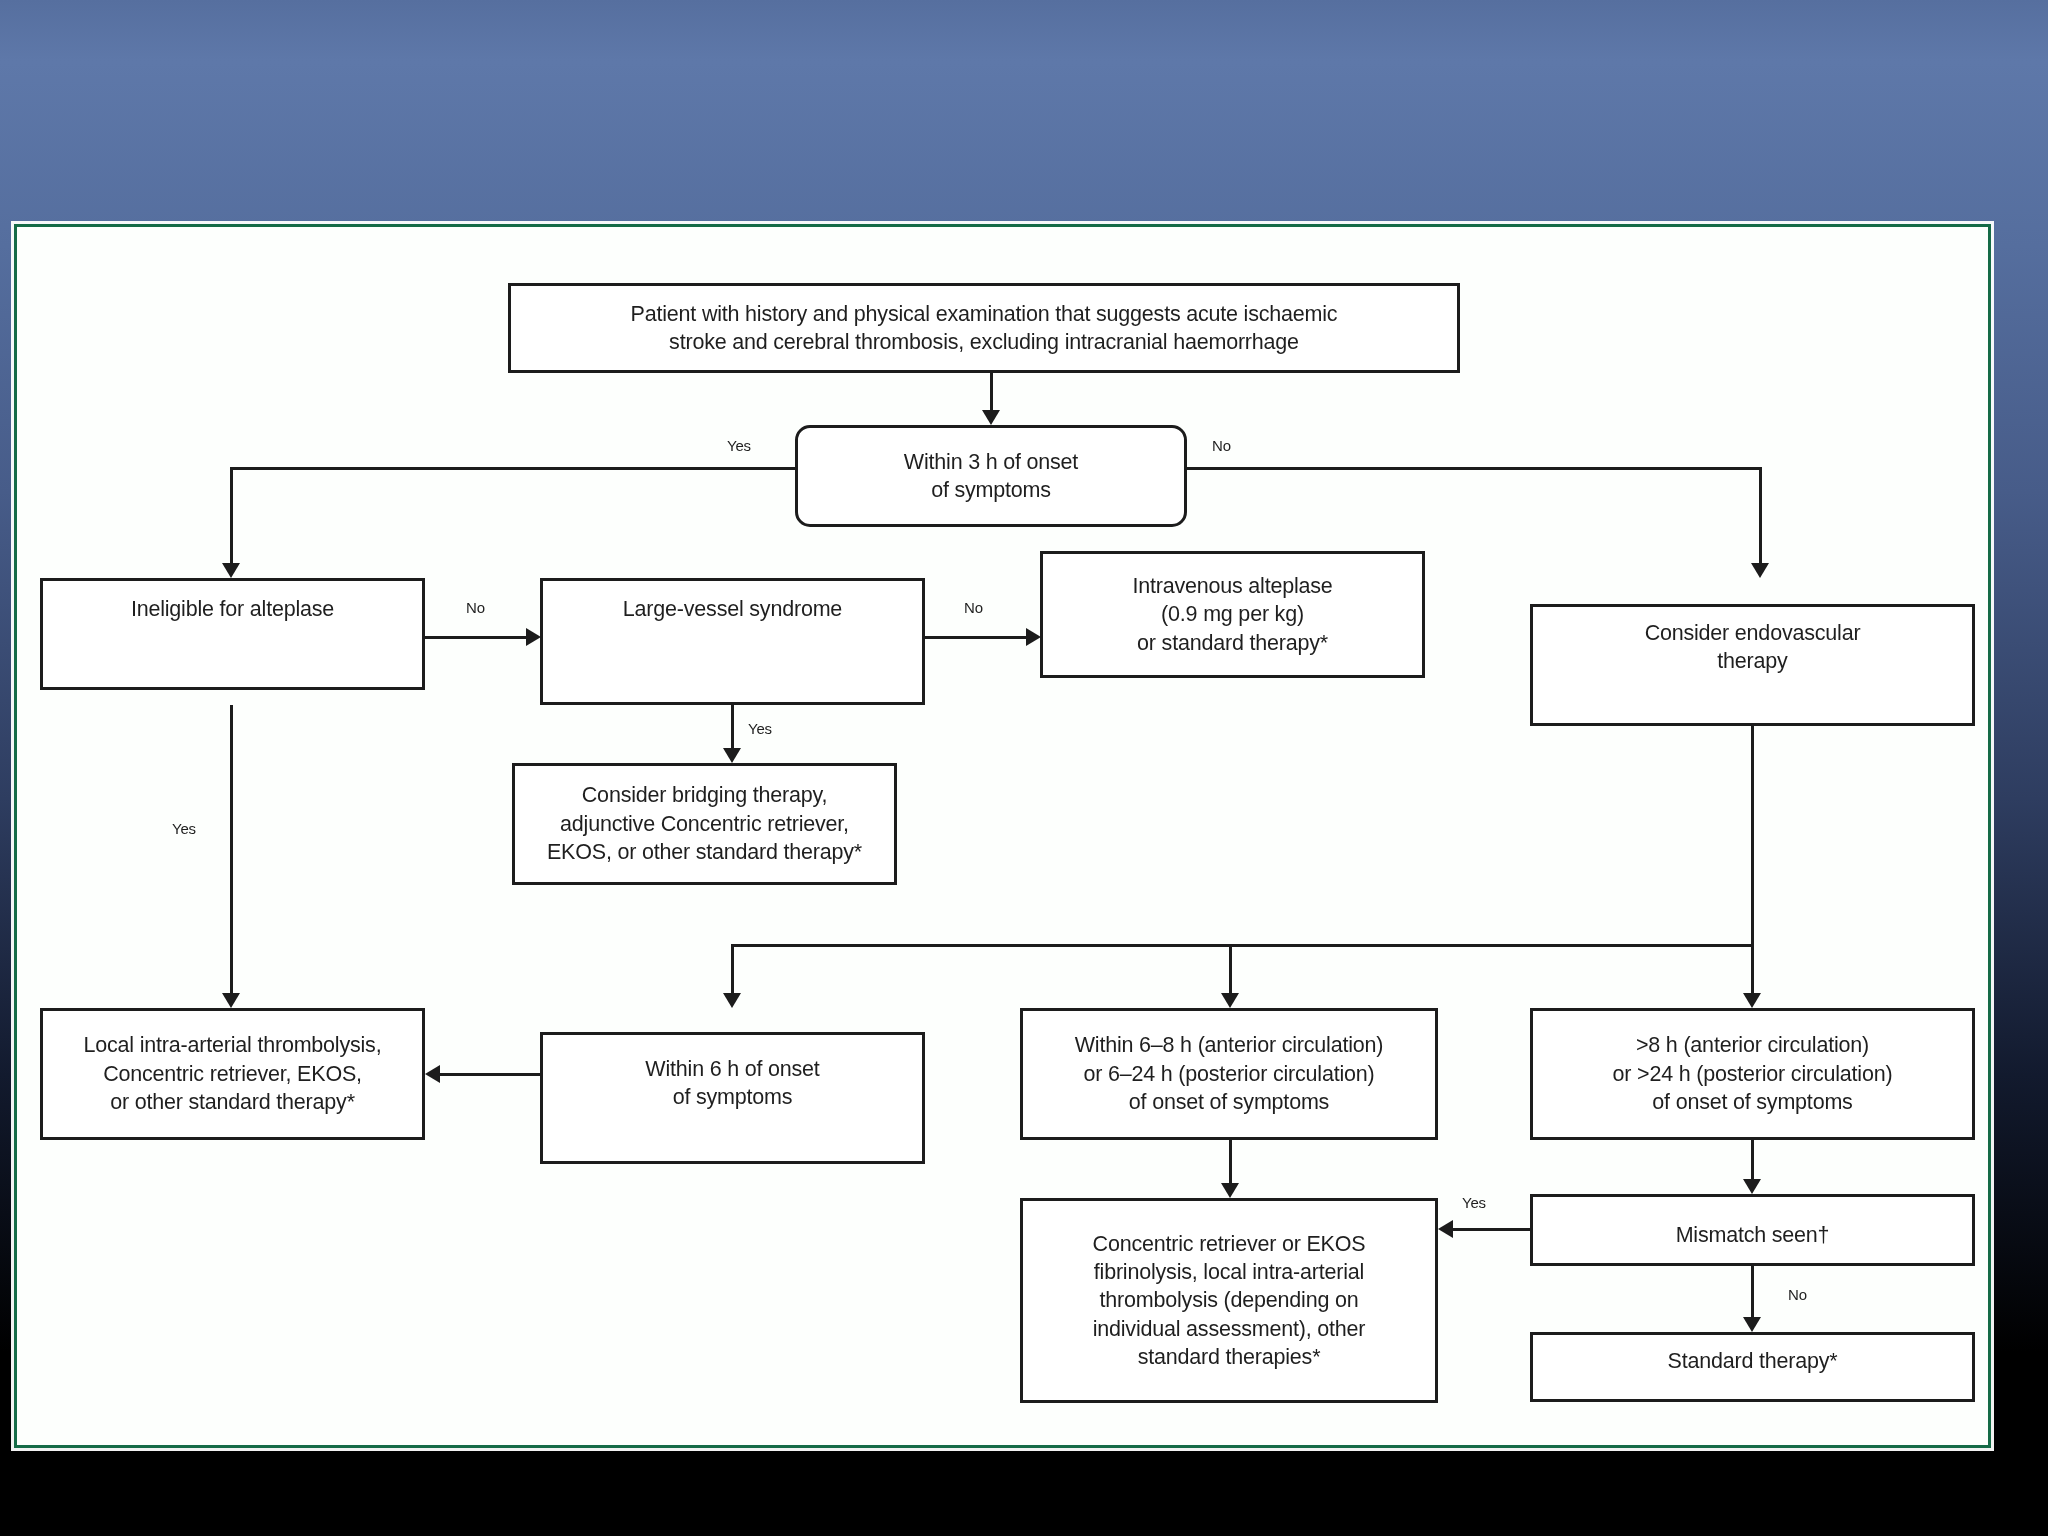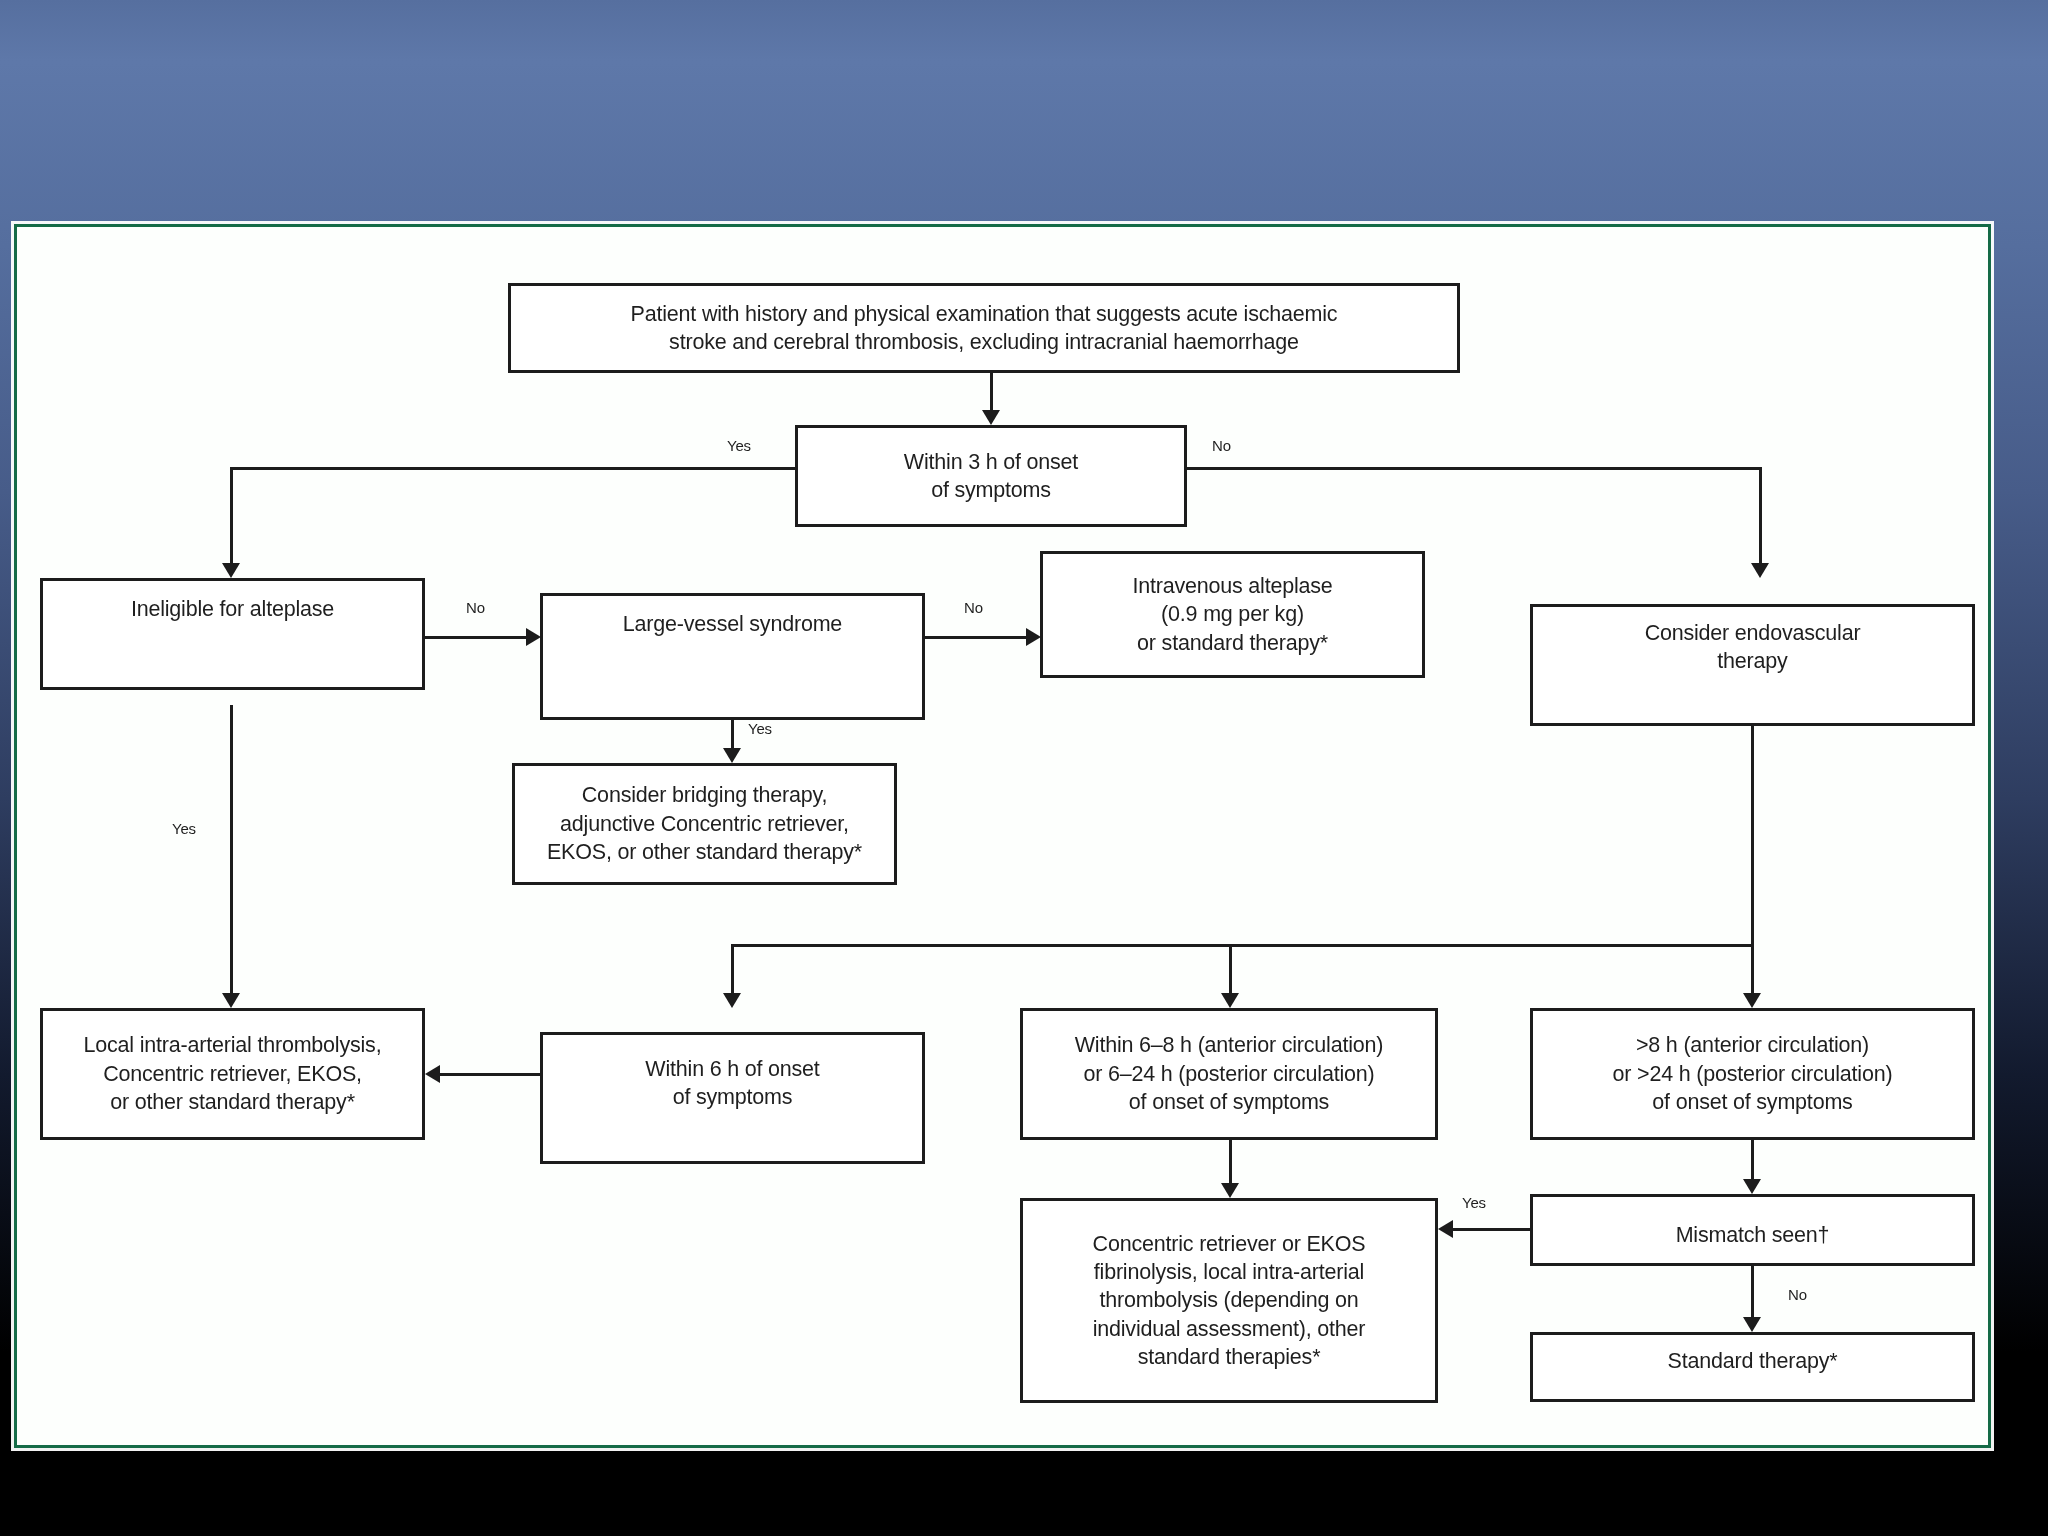--- a/index.html
+++ b/index.html
@@ -20,23 +20,23 @@
   }
   .node.top{align-items:flex-start;}
   .lbl{position:absolute;font-size:15px;letter-spacing:-0.2px;color:#1f1f1f;z-index:4;text-align:right;}
   .hl{position:absolute;height:3px;background:#1c1c1c;z-index:2;}
   .vl{position:absolute;width:3px;background:#1c1c1c;z-index:2;}
   .ad{position:absolute;width:0;height:0;border-left:9px solid transparent;border-right:9px solid transparent;border-top:15px solid #1c1c1c;z-index:2;}
   .ar{position:absolute;width:0;height:0;border-top:9px solid transparent;border-bottom:9px solid transparent;border-left:15px solid #1c1c1c;z-index:2;}
   .al{position:absolute;width:0;height:0;border-top:9px solid transparent;border-bottom:9px solid transparent;border-right:15px solid #1c1c1c;z-index:2;}
 
   #n-patient{left:508px;top:283px;width:952px;height:90px;}
-  #n-within3h{left:795px;top:425px;width:392px;height:102px;}
+  #n-within3h{left:795px;top:425px;width:392px;height:102px;border-radius:15px;}
   #n-ineligible{left:40px;top:578px;width:385px;height:112px;padding-top:14px;}
-  #n-large{left:540px;top:578px;width:385px;height:127px;padding-top:14px;margin-top:15px;}
+  #n-large{left:540px;top:578px;width:385px;height:127px;padding-top:14px;}
   #n-iv{left:1040px;top:551px;width:385px;height:127px;}
   #n-endo{left:1530px;top:578px;width:445px;height:122px;padding-top:12px;margin-top:26px;}
   #n-bridging{left:512px;top:763px;width:385px;height:122px;}
   #n-localia{left:40px;top:1008px;width:385px;height:132px;}
   #n-within6h{left:540px;top:1032px;width:385px;height:132px;padding-top:20px;}
   #n-within68{left:1020px;top:1008px;width:418px;height:132px;}
   #n-gt8h{left:1530px;top:1008px;width:445px;height:132px;}
   #n-concentric{left:1020px;top:1198px;width:418px;height:205px;}
   #n-mismatch{left:1530px;top:1194px;width:445px;height:72px;padding-top:24px;}
   #n-standard{left:1530px;top:1332px;width:445px;height:70px;padding-top:12px;}

